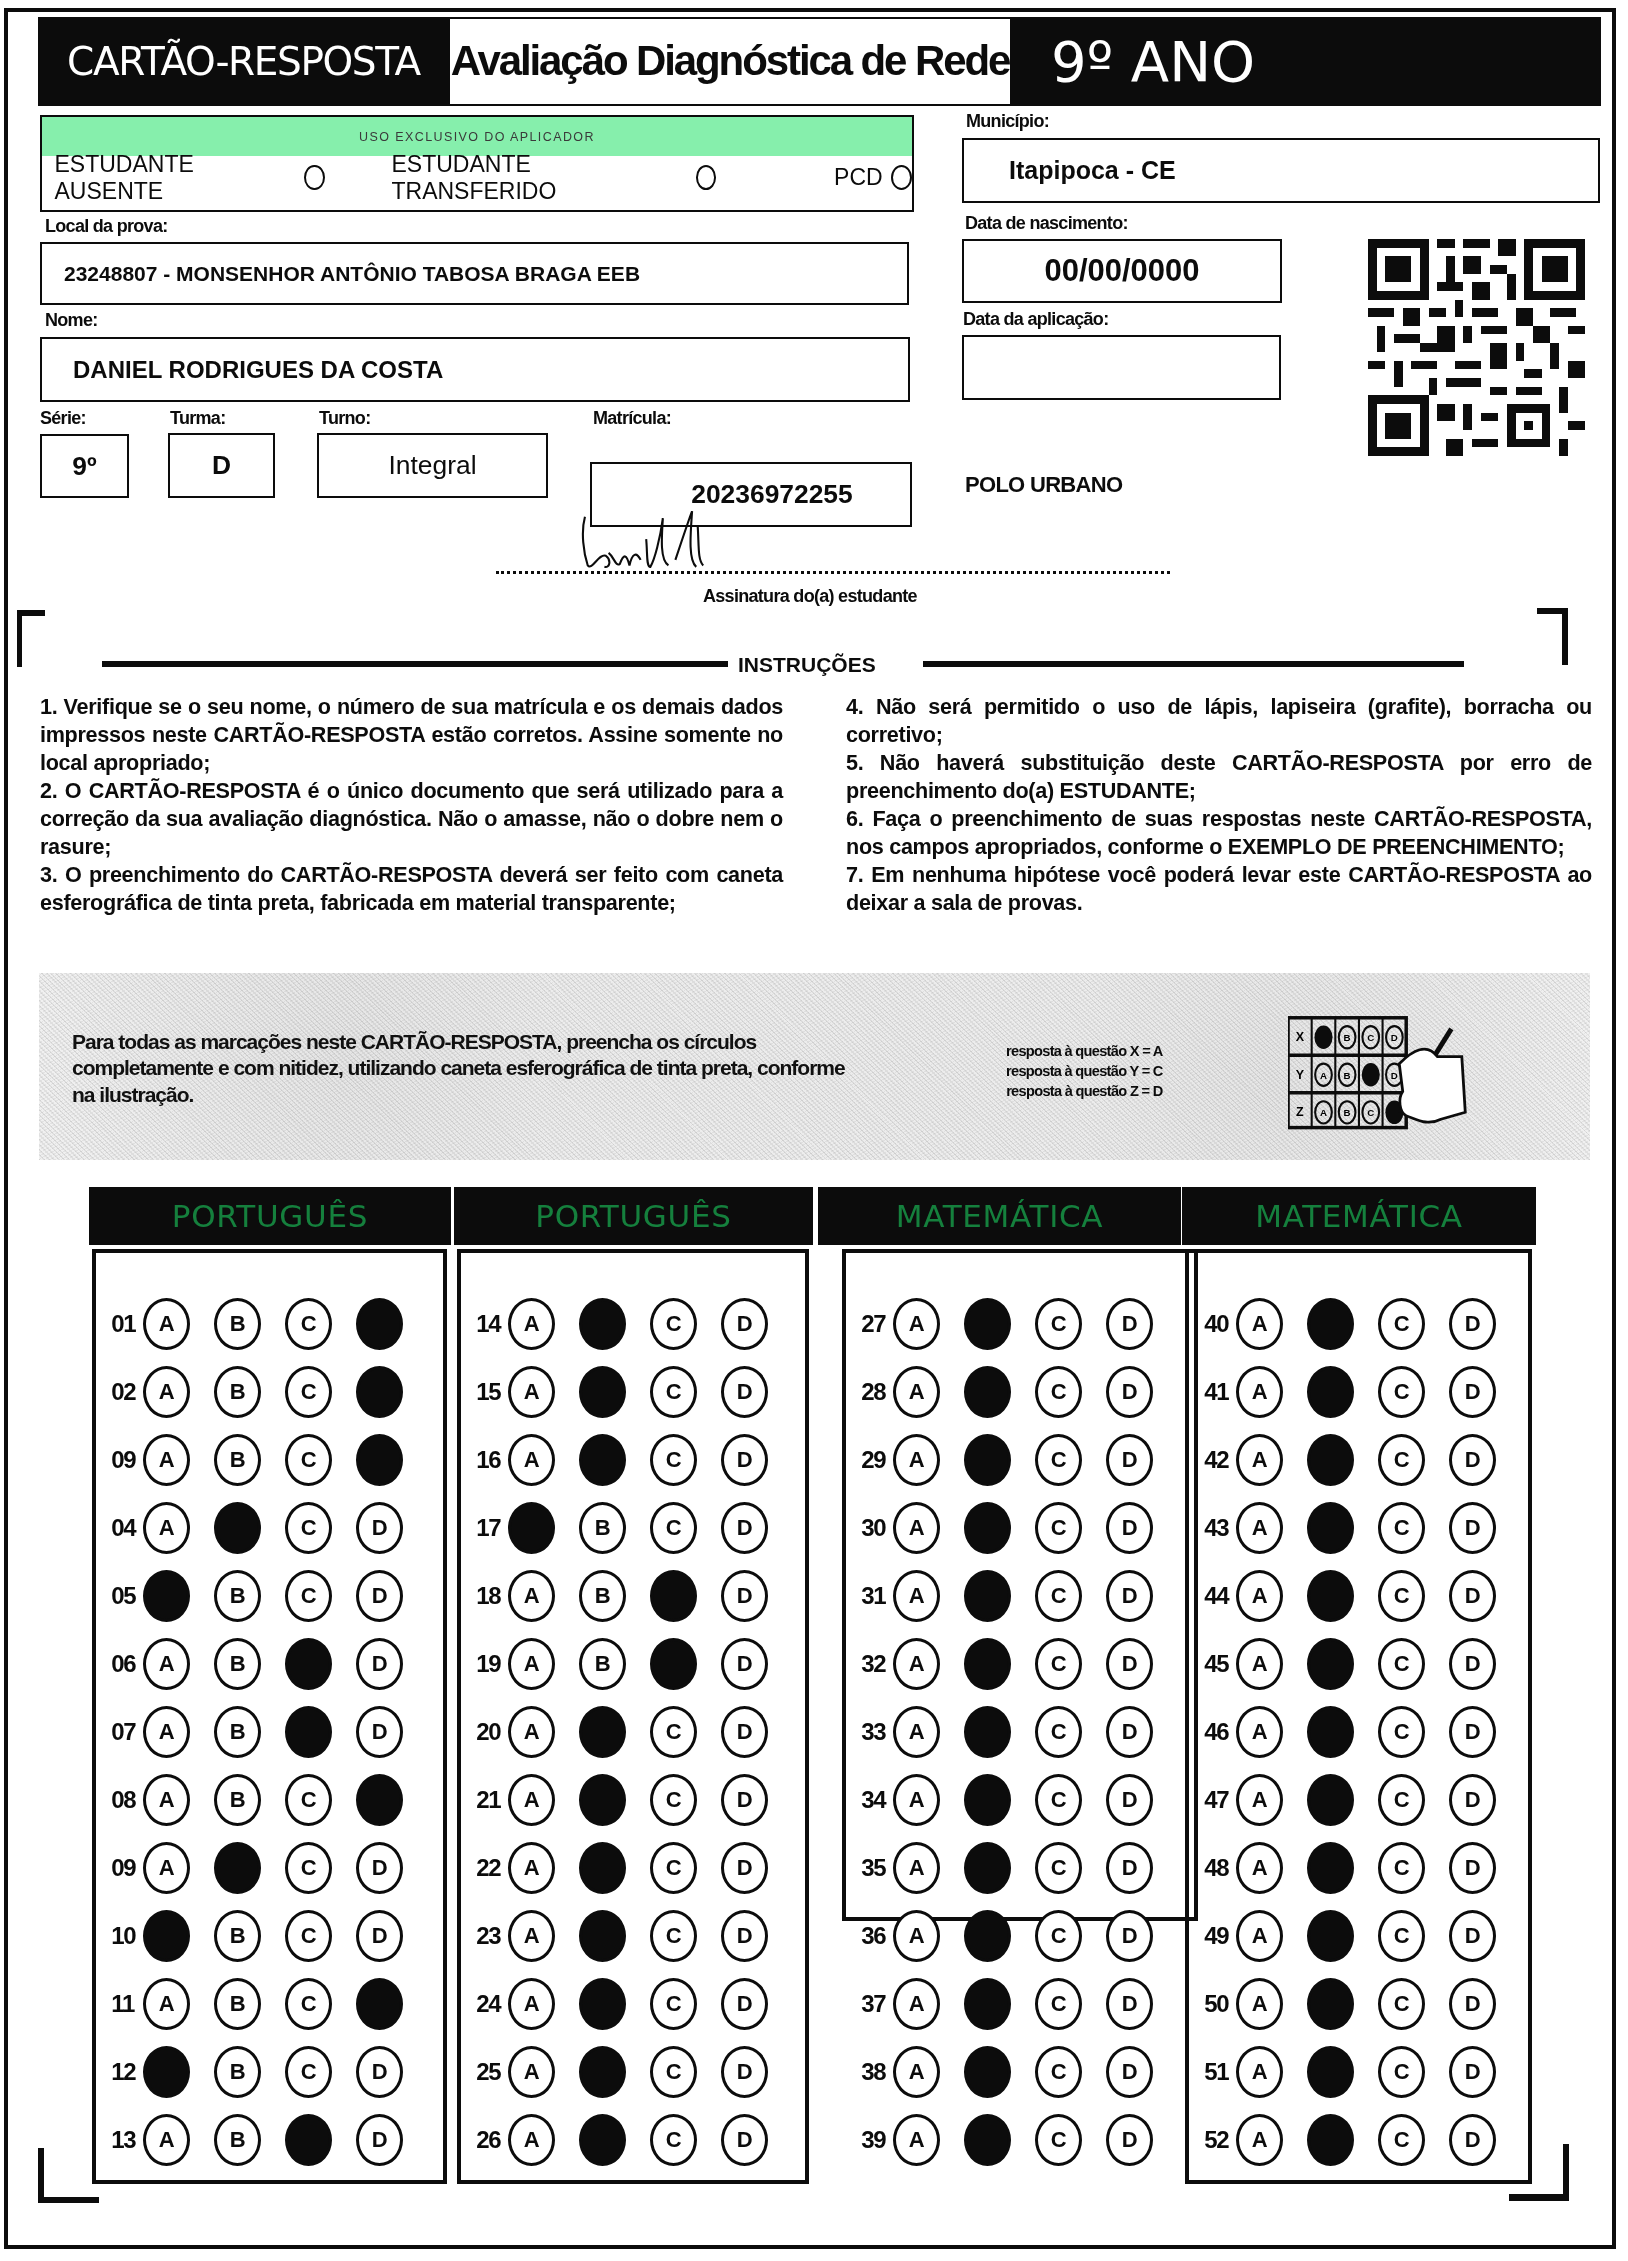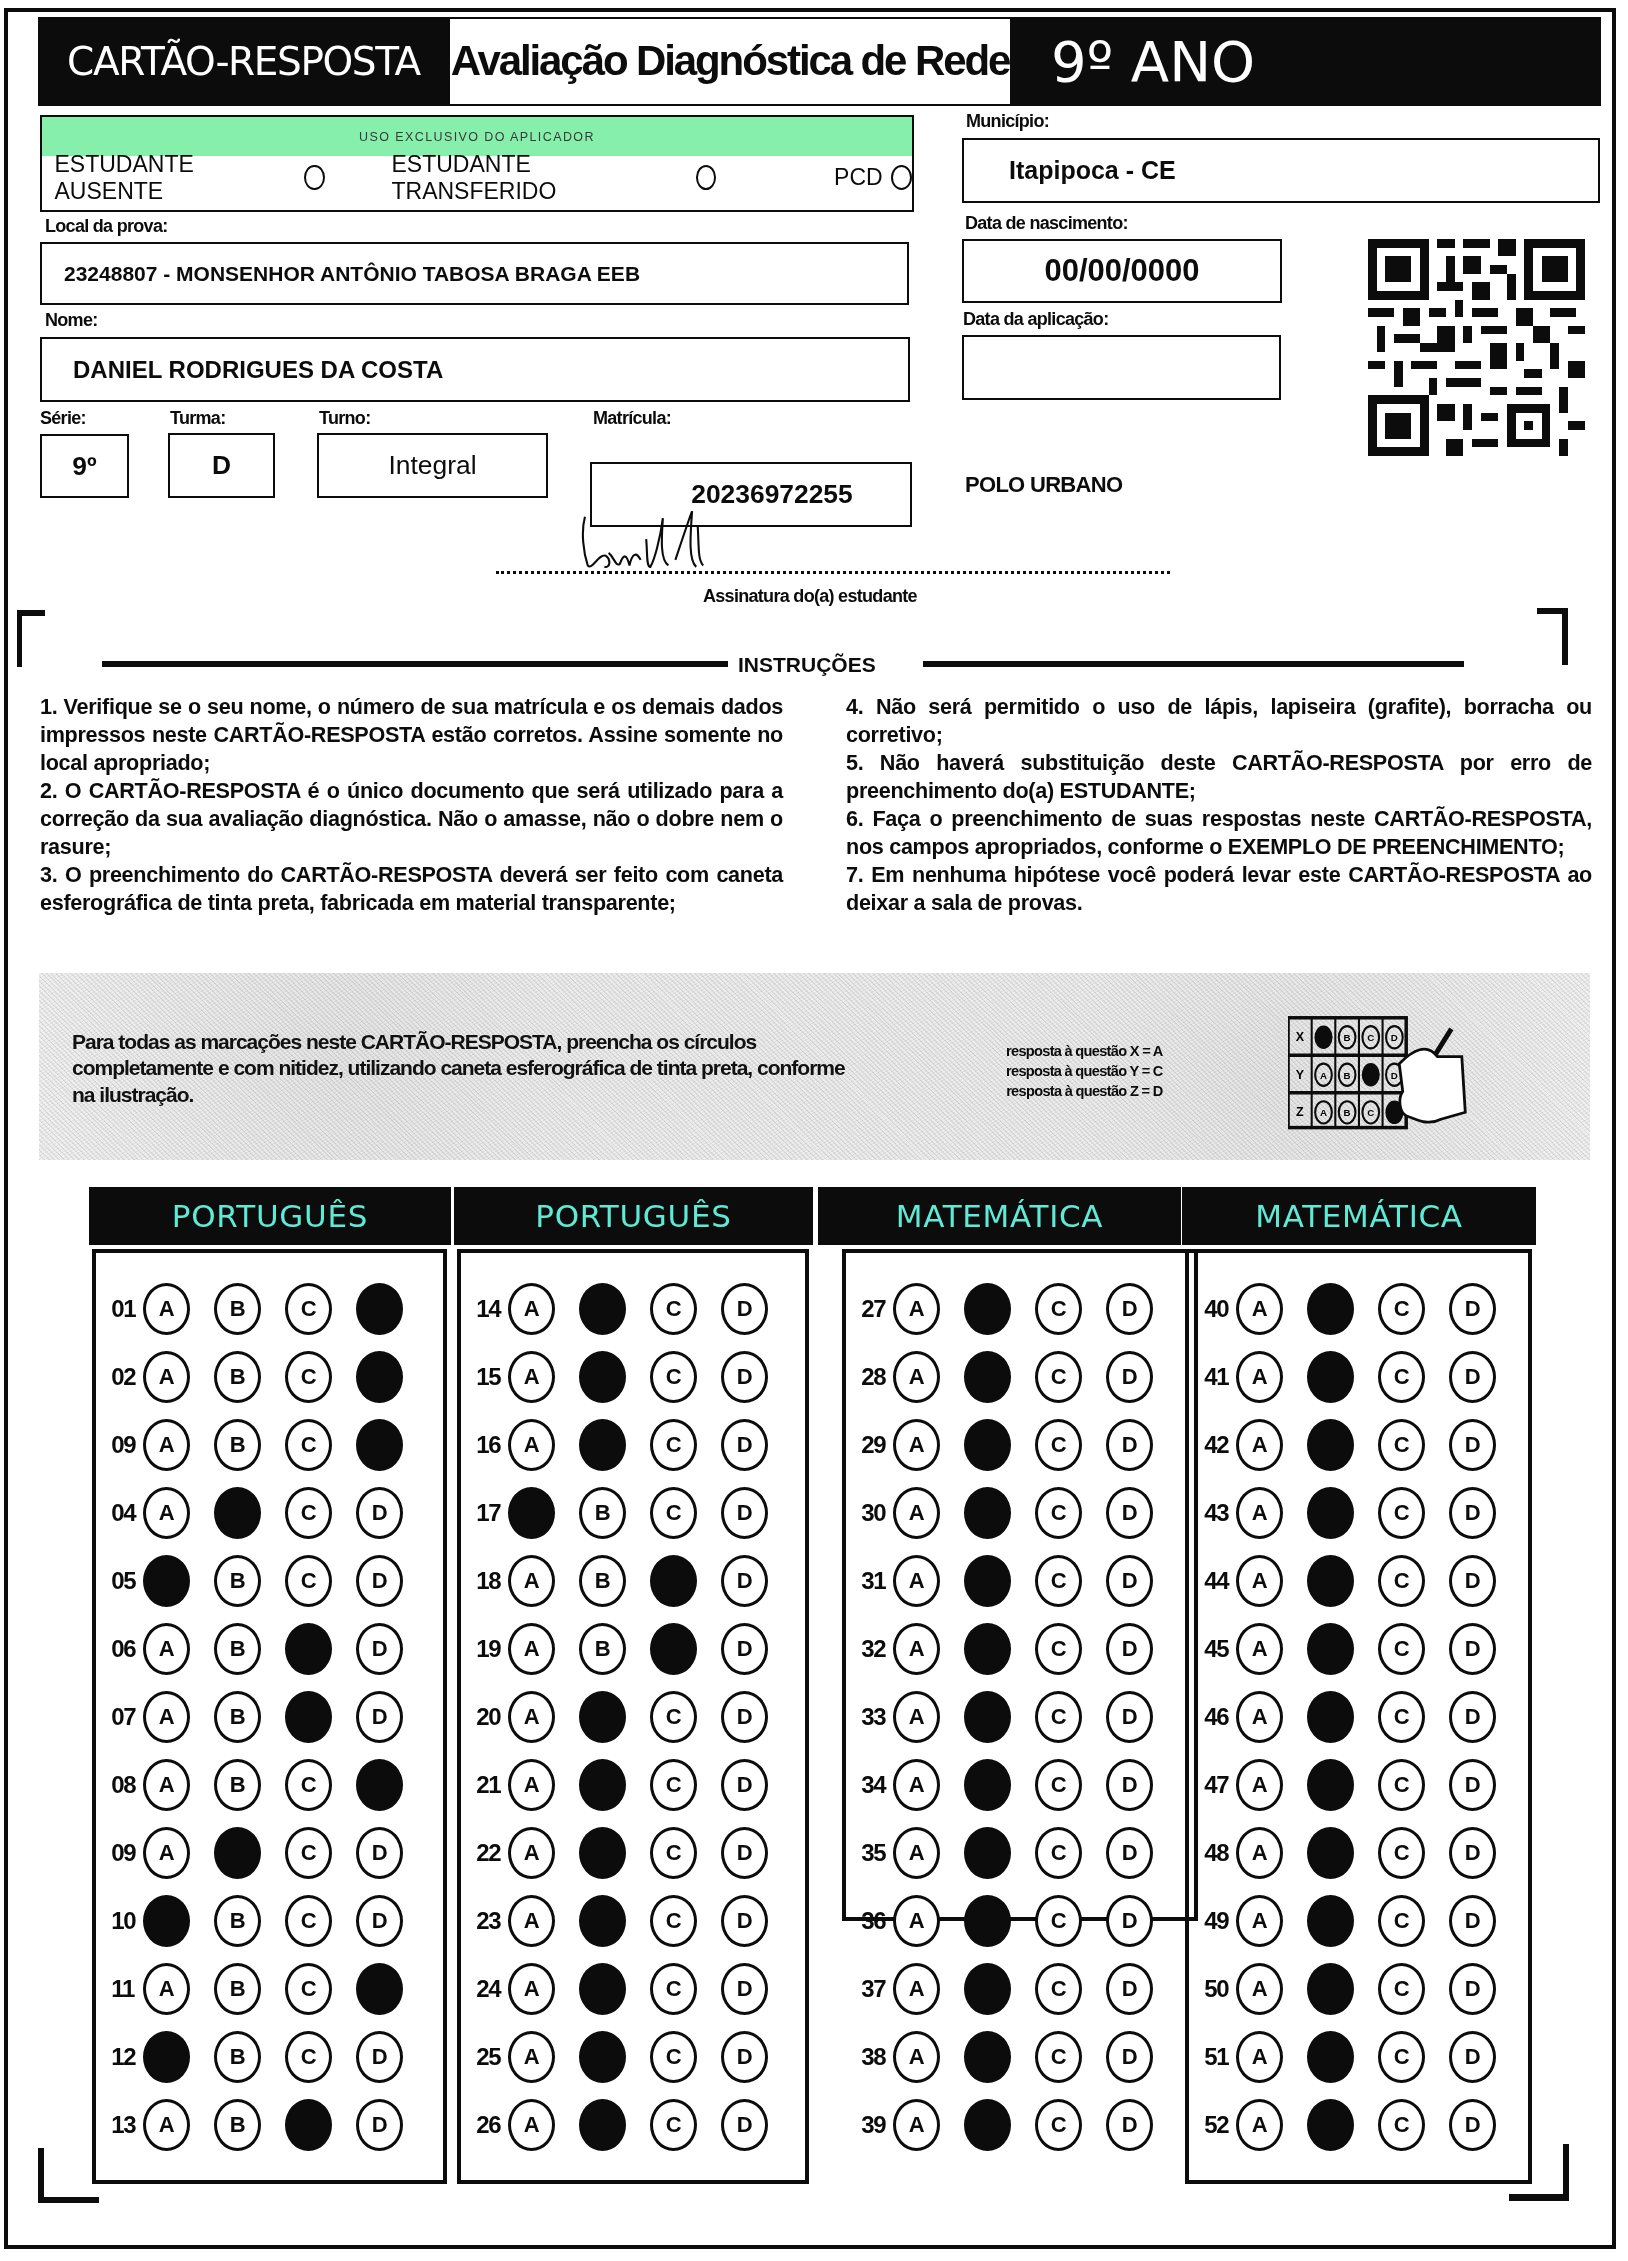--- a/index.html
+++ b/index.html
@@ -38,22 +38,22 @@
     background:
       radial-gradient(circle at 20% 40%, rgba(0,0,0,0.10), transparent 60%),
       radial-gradient(circle at 80% 60%, rgba(0,0,0,0.10), transparent 60%),
       repeating-linear-gradient(45deg, rgba(0,0,0,0.07) 0 1.4px, transparent 1.4px 3.5px),
       repeating-linear-gradient(-30deg, rgba(0,0,0,0.06) 0 0.7px, transparent 0.7px 2.8px);
   }
   .banner-text { left:72px; top:1029px; width:800px; font-size:21px; line-height:26.4px; font-weight:bold; letter-spacing:-1px; color:#111; }
   .example-legend { left:1006px; top:1041px; font-size:14.6px; line-height:20px; font-weight:bold; letter-spacing:-0.7px; text-align:center; }
 
   
-  .sec-head { height:58px; background:#0c0c0c; color:#5eead4; display:flex; align-items:center; justify-content:center; font-size:31px; font-family:"DejaVu Sans", sans-serif; letter-spacing:0.7px; }
-  .sec-body { border:4.2px solid #0c0c0c; box-sizing:border-box; padding-top:22px; }
+  .sec-head { height:58px; background:#0c0c0c; color:#15803d; display:flex; align-items:center; justify-content:center; font-size:31px; font-family:"DejaVu Sans", sans-serif; letter-spacing:0.7px; }
+  .sec-body { border:4.2px solid #0c0c0c; box-sizing:border-box; padding-top:37px; }
   .q-row { display:flex; align-items:center; height:68px; padding-left:15.3px; }
   .q-num { width:32px; font-size:24px; font-weight:bold; letter-spacing:-1.4px; }
   .bubble { width:47px; height:52px; border:3.5px solid #0c0c0c; border-radius:50%; box-sizing:border-box; display:flex; align-items:center; justify-content:center; font-size:22px; font-weight:bold; margin-right:24px; background:#fff; }
   .bubble.filled { background:#0c0c0c; color:#0c0c0c; }
 </style>
 </head>
 <body>
 
 <div class="page-border"></div>
 

